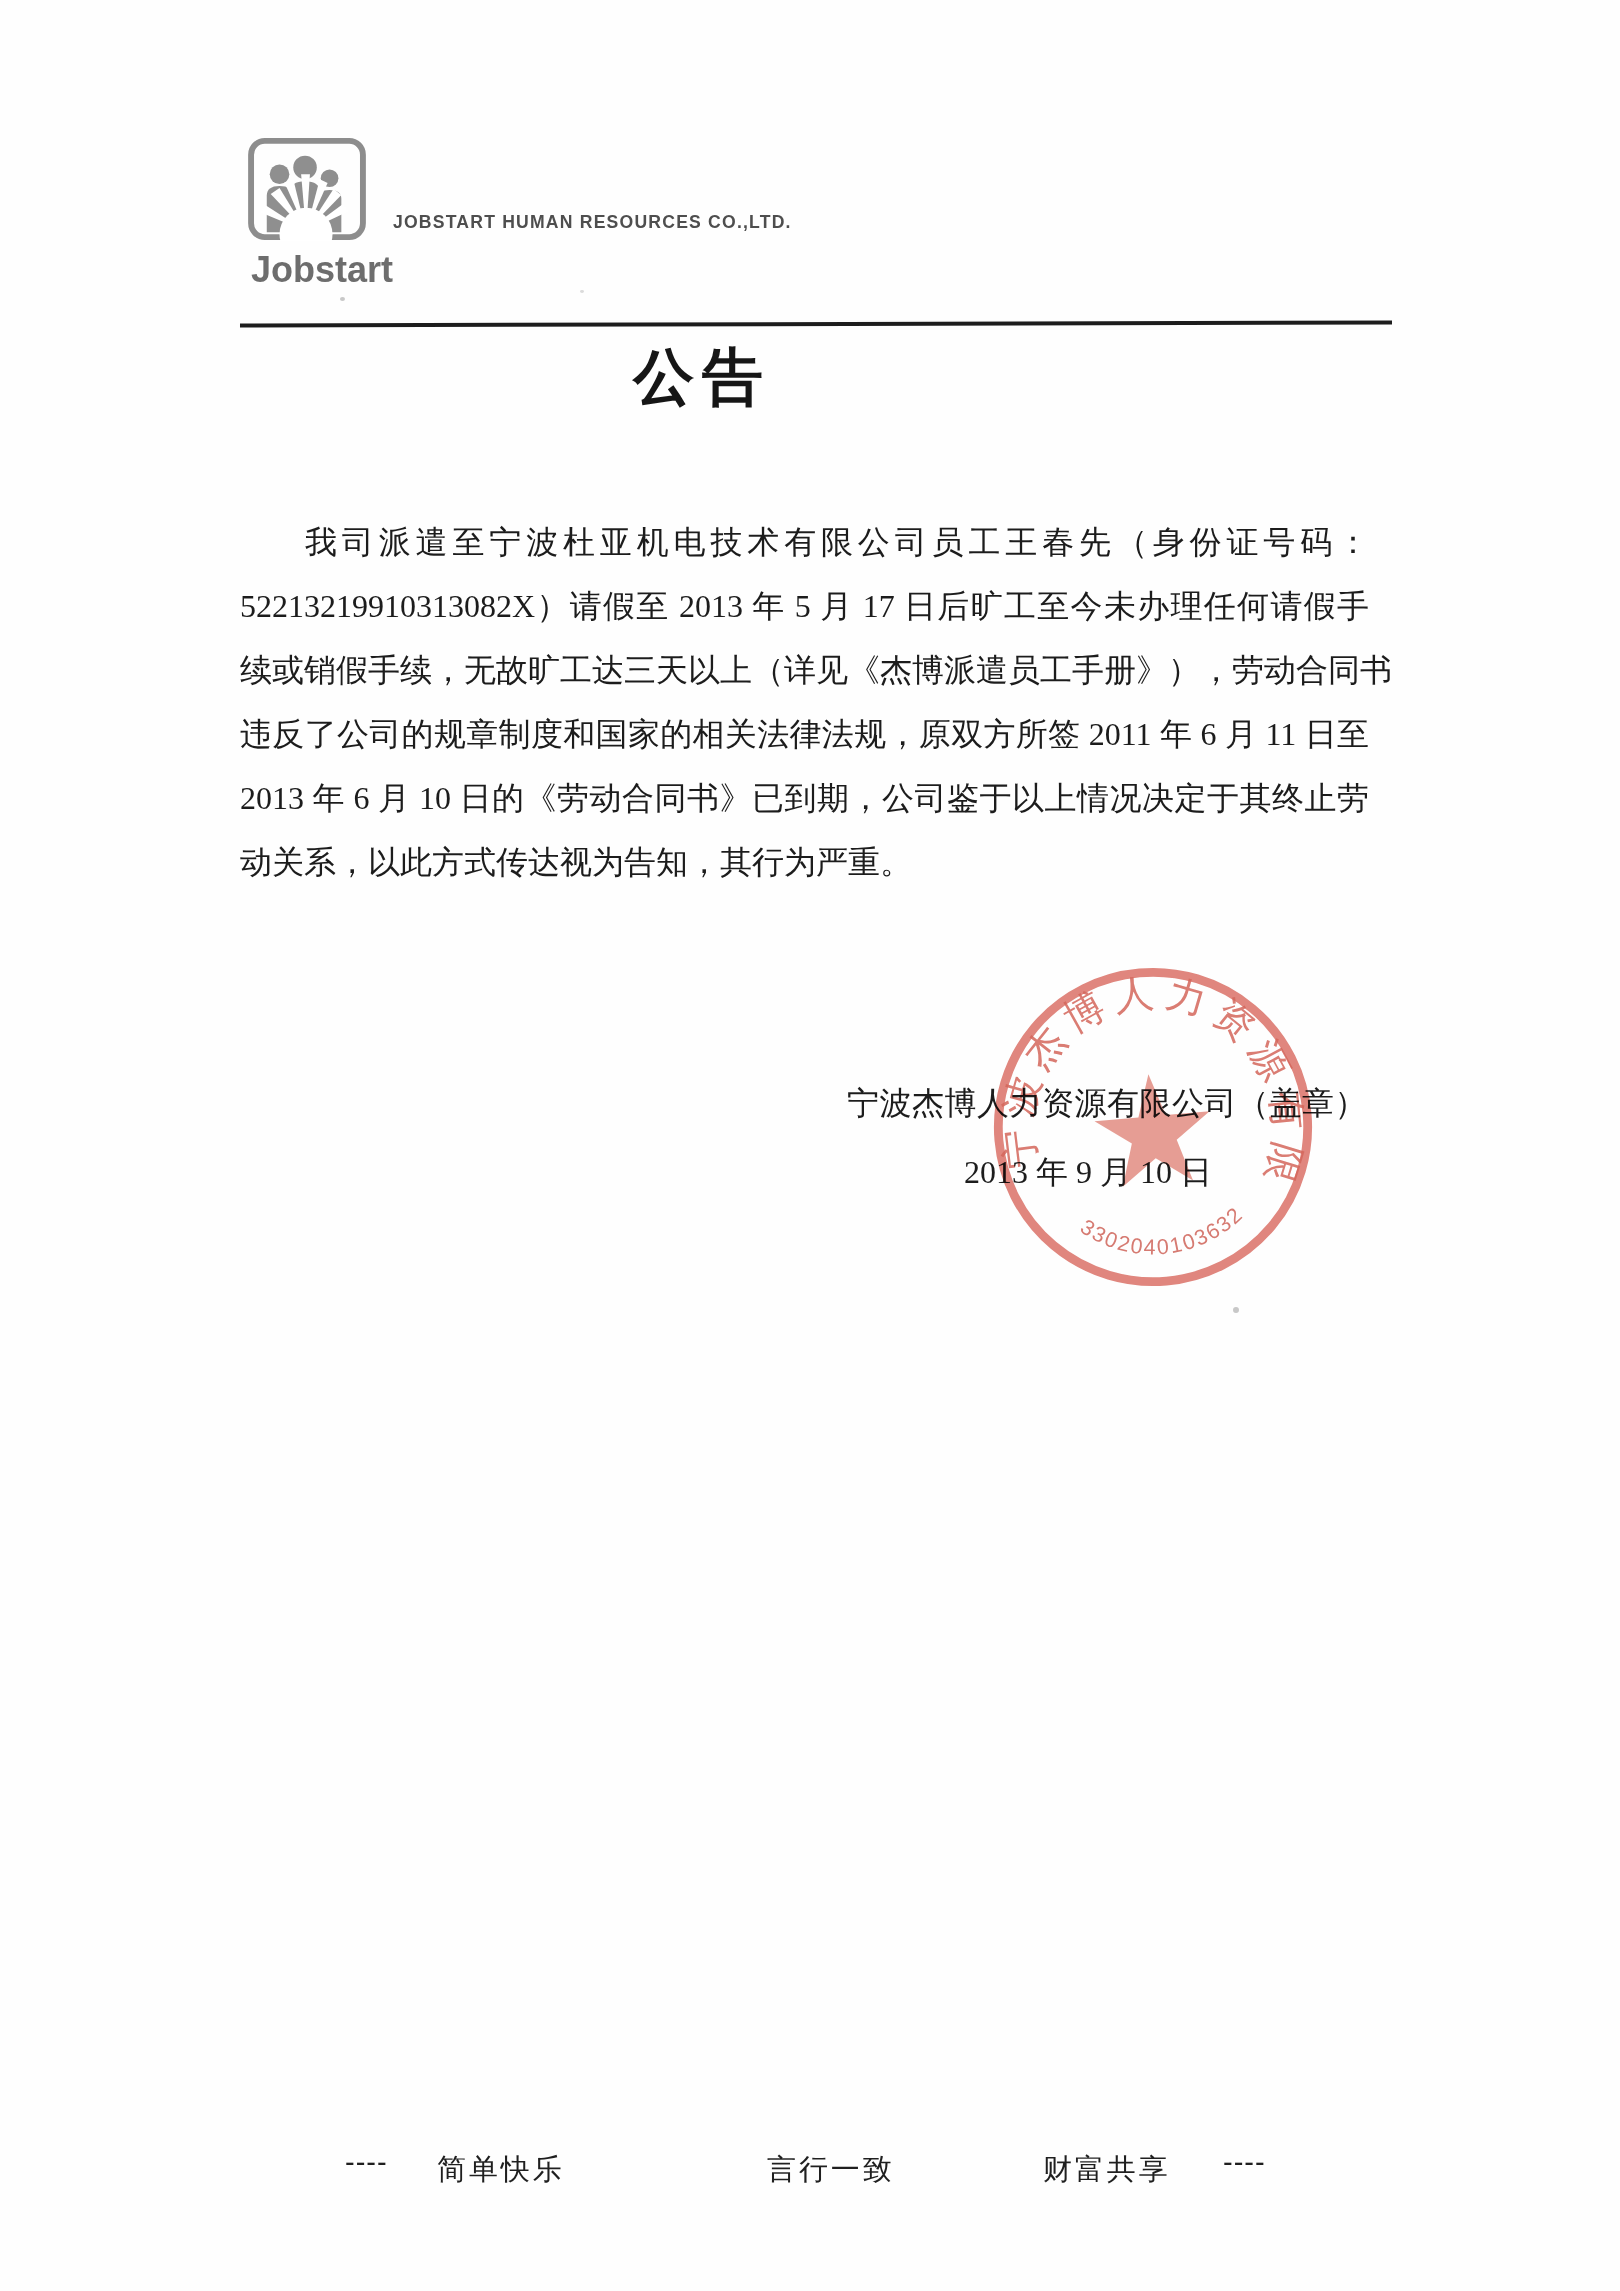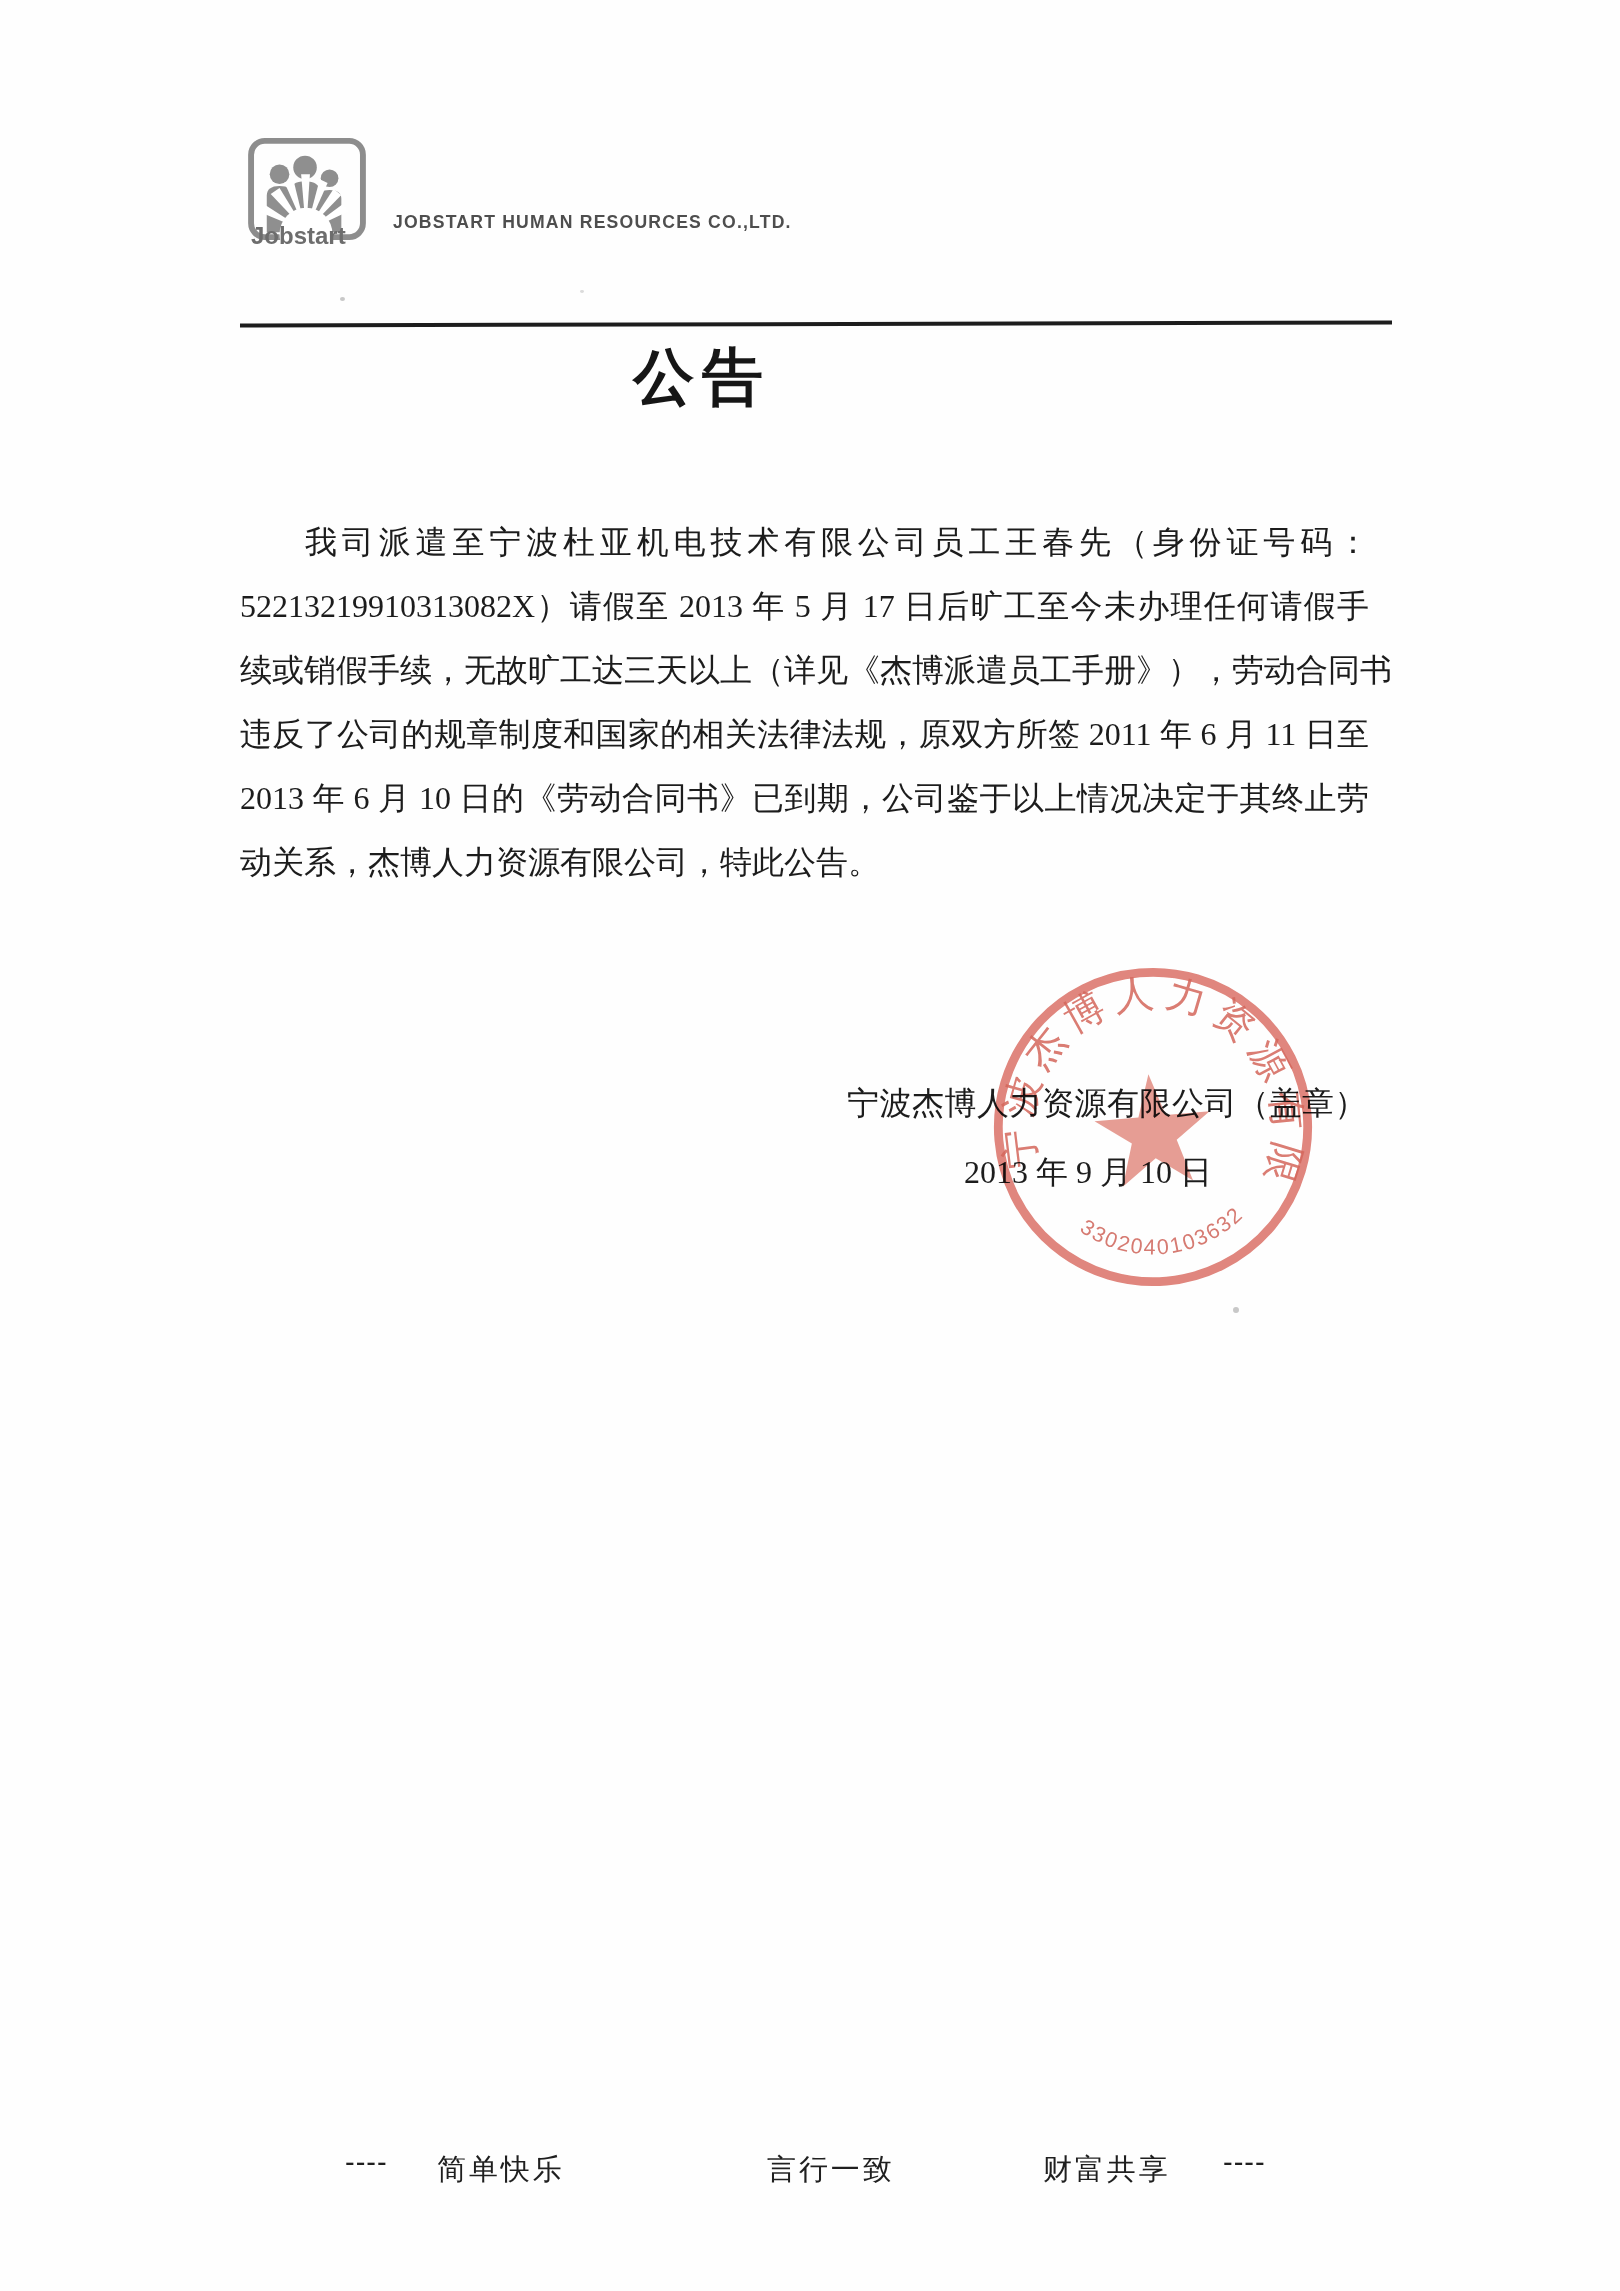--- a/index.html
+++ b/index.html
@@ -3,23 +3,23 @@
 <meta charset="utf-8">
 <style>
   html,body{margin:0;padding:0;background:#ffffff;}
   .page{
     position:relative;width:1620px;height:2292px;background:#fefefe;
     font-family:"Liberation Serif","DejaVu Serif",serif;color:#1c1c1c;overflow:hidden;
   }
   
   .logo-svg{position:absolute;left:247px;top:137px;width:120px;height:104px;}
   .brand{
-    position:absolute;left:251px;top:222px;width:127px;
+    position:absolute;left:251px;top:249px;width:127px;
     font-family:"Liberation Sans","DejaVu Sans",sans-serif;
-    font-weight:bold;font-size:24px;color:#6d6d6d;letter-spacing:0px;
+    font-weight:bold;font-size:36px;color:#6d6d6d;letter-spacing:0px;
   }
   .company-cn{
     position:absolute;left:391px;top:163px;
     font-family:"Liberation Sans","DejaVu Sans",sans-serif;
     font-size:37px;font-weight:500;color:#343434;letter-spacing:1px;white-space:nowrap;
   }
   .company-en{
     position:absolute;left:393px;top:212px;
     font-family:"Liberation Sans","DejaVu Sans",sans-serif;
     font-size:17.6px;font-weight:bold;color:#4e4e4e;letter-spacing:1.2px;white-space:nowrap;
@@ -97,21 +97,21 @@
   <div class="header-rule"></div>
 
   <div class="doc-title">公告</div>
 
   <div class="body-block">
     <div class="bline first">我司派遣至宁波杜亚机电技术有限公司员工王春先（身份证号码：</div>
     <div class="bline">52213219910313082X）请假至 2013 年 5 月 17 日后旷工至今未办理任何请假手</div>
     <div class="bline">续或销假手续，无故旷工达三天以上（详见《杰博派遣员工手册》），劳动合同书</div>
     <div class="bline">违反了公司的规章制度和国家的相关法律法规，原双方所签 2011 年 6 月 11 日至</div>
     <div class="bline">2013 年 6 月 10 日的《劳动合同书》已到期，公司鉴于以上情况决定于其终止劳</div>
-    <div class="bline last">动关系，杰博人力资源有限公司，特此公告。</div>
+    <div class="bline last">动关系，以此方式传达视为告知，其行为严重。</div>
   </div>
 
   <div class="sig-company">宁波杰博人力资源有限公司（盖章）</div>
   <div class="sig-date">2013 年 9 月 10 日</div>
 
   <svg class="seal" viewBox="-190 -190 380 380">
     <defs>
       <path id="sealTopArc" d="M -108 62 A 124 124 0 1 1 108 62" fill="none"></path>
       <path id="sealBottomArc" d="M -92 92 A 130 130 0 0 0 92 92" fill="none"></path>
     </defs>

